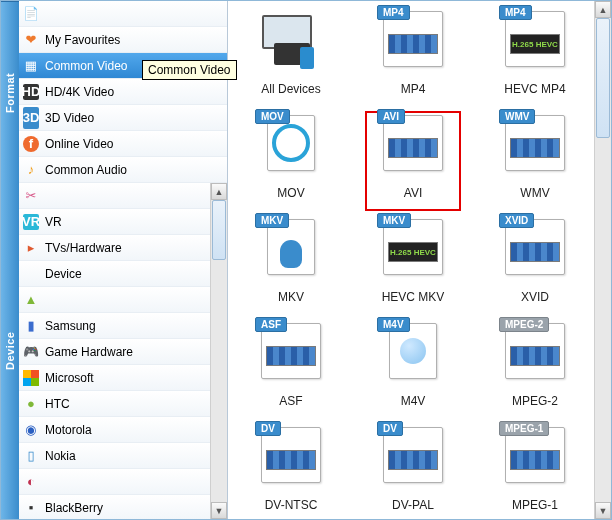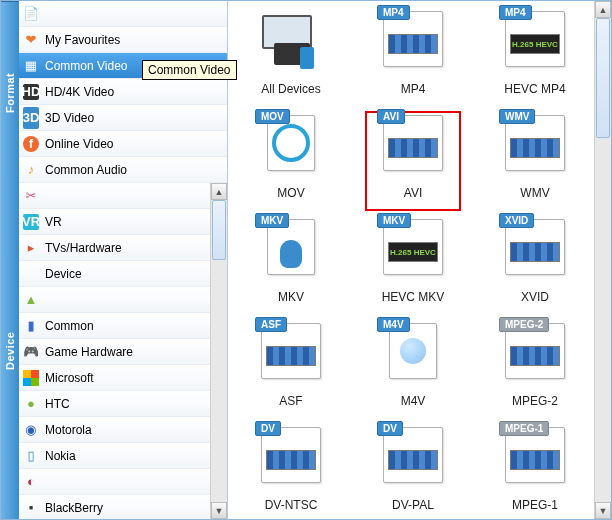--- a/index.html
+++ b/index.html
@@ -318,21 +318,21 @@
             </li>
             <li class="sidebar-item">
               <span class="icon ic-apple"></span>
               <span class="label">Device</span>
             </li>
             <li class="sidebar-item">
               <span class="icon ic-android">▲</span>
             </li>
             <li class="sidebar-item">
               <span class="icon ic-samsung">▮</span>
-              <span class="label">Common</span>
+              <span class="label">Samsung</span>
             </li>
             <li class="sidebar-item">
               <span class="icon ic-game">🎮</span>
               <span class="label">Game Hardware</span>
             </li>
             <li class="sidebar-item">
               <span class="icon ic-ms"></span>
               <span class="label">Microsoft</span>
             </li>
             <li class="sidebar-item">

